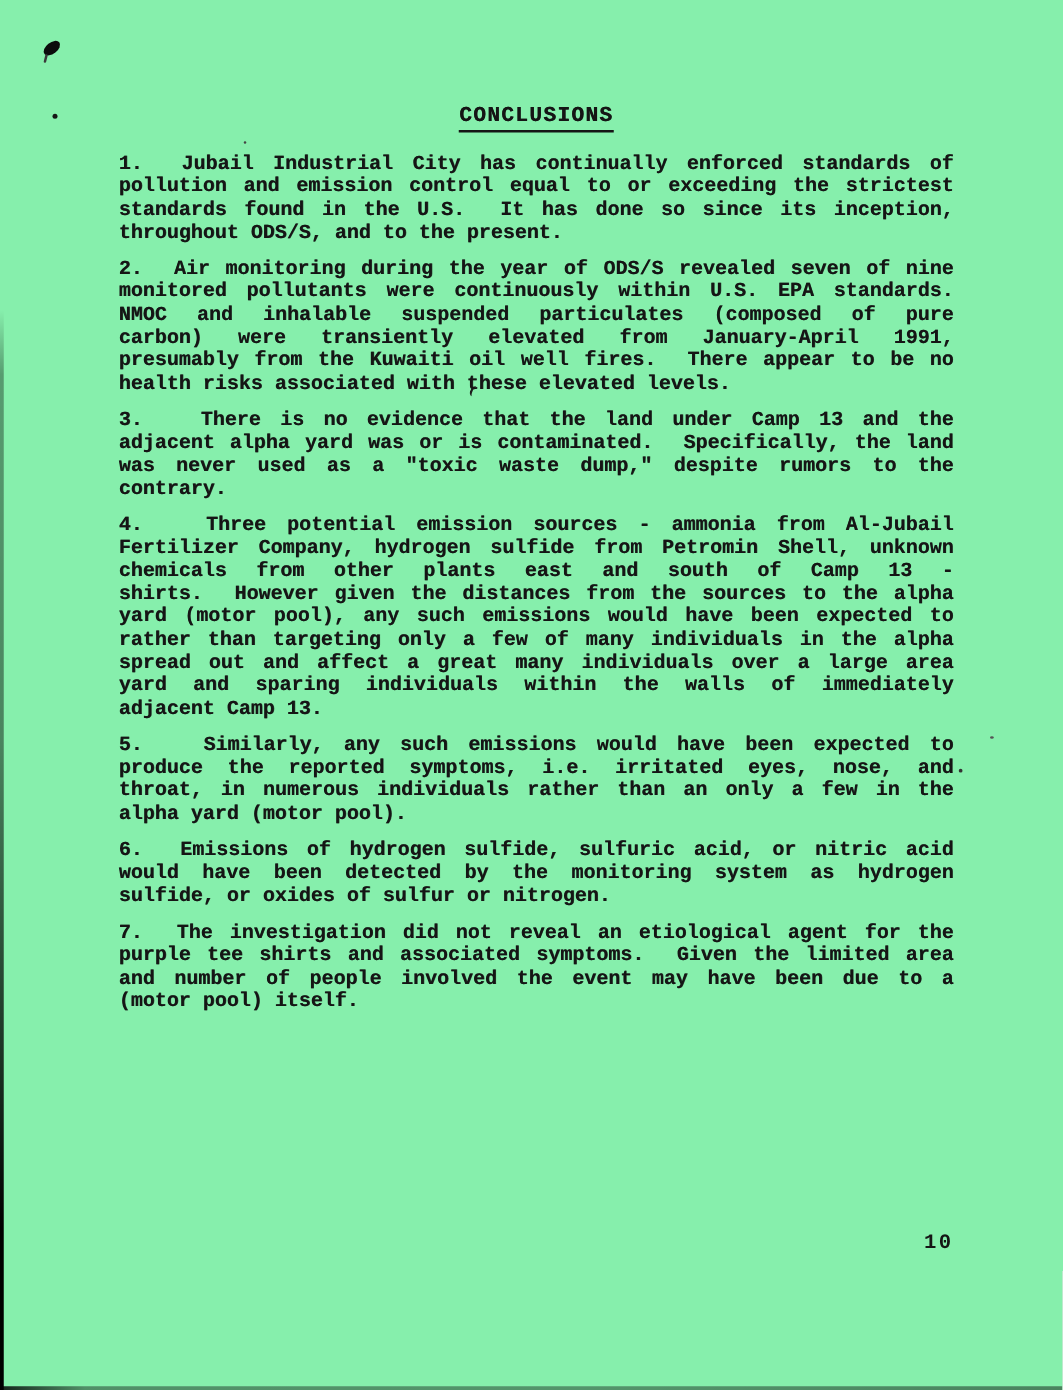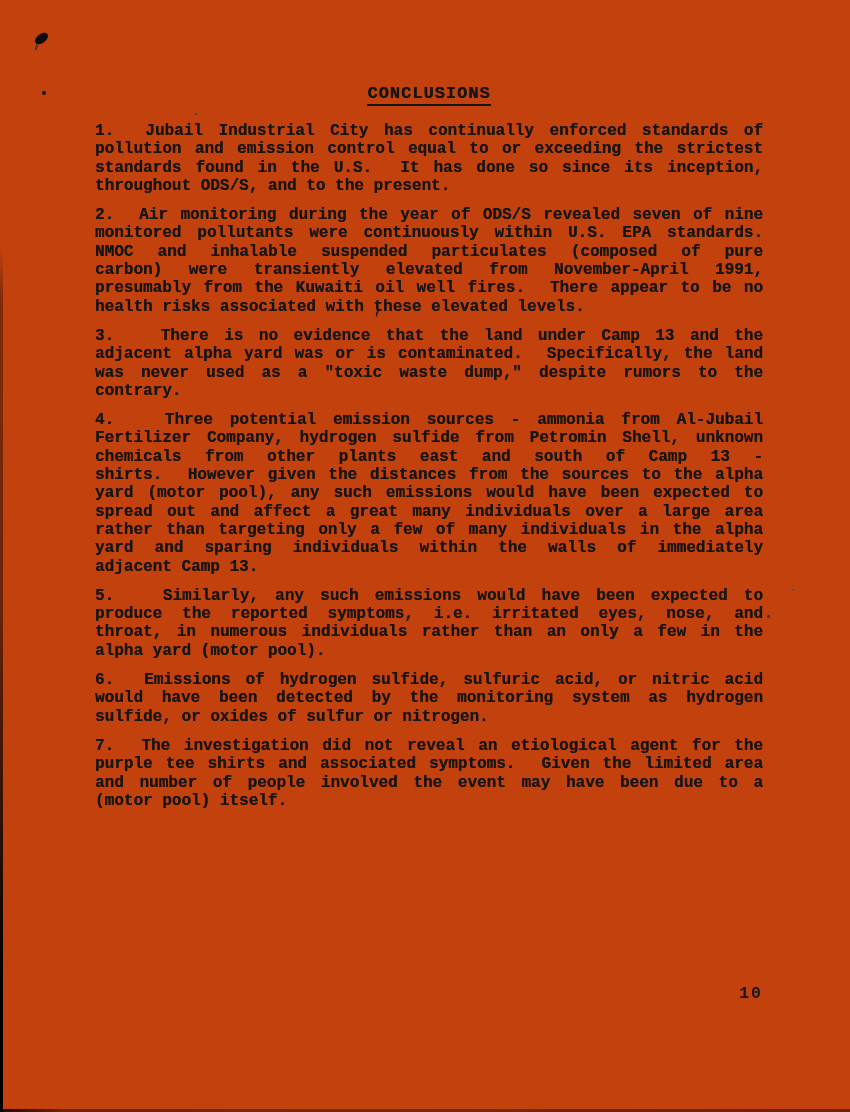--- a/index.html
+++ b/index.html
@@ -4,21 +4,21 @@
 <style>
   html, body {
     margin: 0;
     padding: 0;
     background: #e8e8e8;
   }
   .page {
     position: relative;
     width: 850px;
     height: 1112px;
-    background: #c2410c;
+    background: #86efac;
     overflow: hidden;
     font-family: "Liberation Mono", "DejaVu Sans Mono", monospace;
     color: #151515;
   }
   
   .title-row {
     position: absolute;
     left: 95px;
     top: 84px;
     width: 668px;
@@ -147,38 +147,38 @@
       <div class="para">
         <div class="line">1.&nbsp; Jubail Industrial City has continually enforced standards of</div>
         <div class="line">pollution and emission control equal to or exceeding the strictest</div>
         <div class="line">standards found in the U.S.&nbsp; It has done so since its inception,</div>
         <div class="line last">throughout ODS/S, and to the present.</div>
       </div>
       <div class="para">
         <div class="line">2.&nbsp; Air monitoring during the year of ODS/S revealed seven of nine</div>
         <div class="line">monitored pollutants were continuously within U.S. EPA standards.</div>
         <div class="line">NMOC and inhalable suspended particulates (composed of pure</div>
-        <div class="line">carbon) were transiently elevated from November-April 1991,</div>
+        <div class="line">carbon) were transiently elevated from January-April 1991,</div>
         <div class="line">presumably from the Kuwaiti oil well fires.&nbsp; There appear to be no</div>
         <div class="line last">health risks associated with these elevated levels.</div>
       </div>
       <div class="para">
         <div class="line">3.&nbsp;&nbsp; There is no evidence that the land under Camp 13 and the</div>
         <div class="line">adjacent alpha yard was or is contaminated.&nbsp; Specifically, the land</div>
         <div class="line">was never used as a "toxic waste dump," despite rumors to the</div>
         <div class="line last">contrary.</div>
       </div>
       <div class="para">
         <div class="line">4.&nbsp;&nbsp; Three potential emission sources - ammonia from Al-Jubail</div>
         <div class="line">Fertilizer Company, hydrogen sulfide from Petromin Shell, unknown</div>
         <div class="line">chemicals from other plants east and south of Camp 13 -</div>
         <div class="line">shirts.&nbsp; However given the distances from the sources to the alpha</div>
         <div class="line">yard (motor pool), any such emissions would have been expected to</div>
+        <div class="line">rather than targeting only a few of many individuals in the alpha</div>
         <div class="line">spread out and affect a great many individuals over a large area</div>
-        <div class="line">rather than targeting only a few of many individuals in the alpha</div>
         <div class="line">yard and sparing individuals within the walls of immediately</div>
         <div class="line last">adjacent Camp 13.</div>
       </div>
       <div class="para">
         <div class="line">5.&nbsp;&nbsp; Similarly, any such emissions would have been expected to</div>
         <div class="line">produce the reported symptoms, i.e. irritated eyes, nose, and</div>
         <div class="line">throat, in numerous individuals rather than an only a few in the</div>
         <div class="line last">alpha yard (motor pool).</div>
       </div>
       <div class="para">

